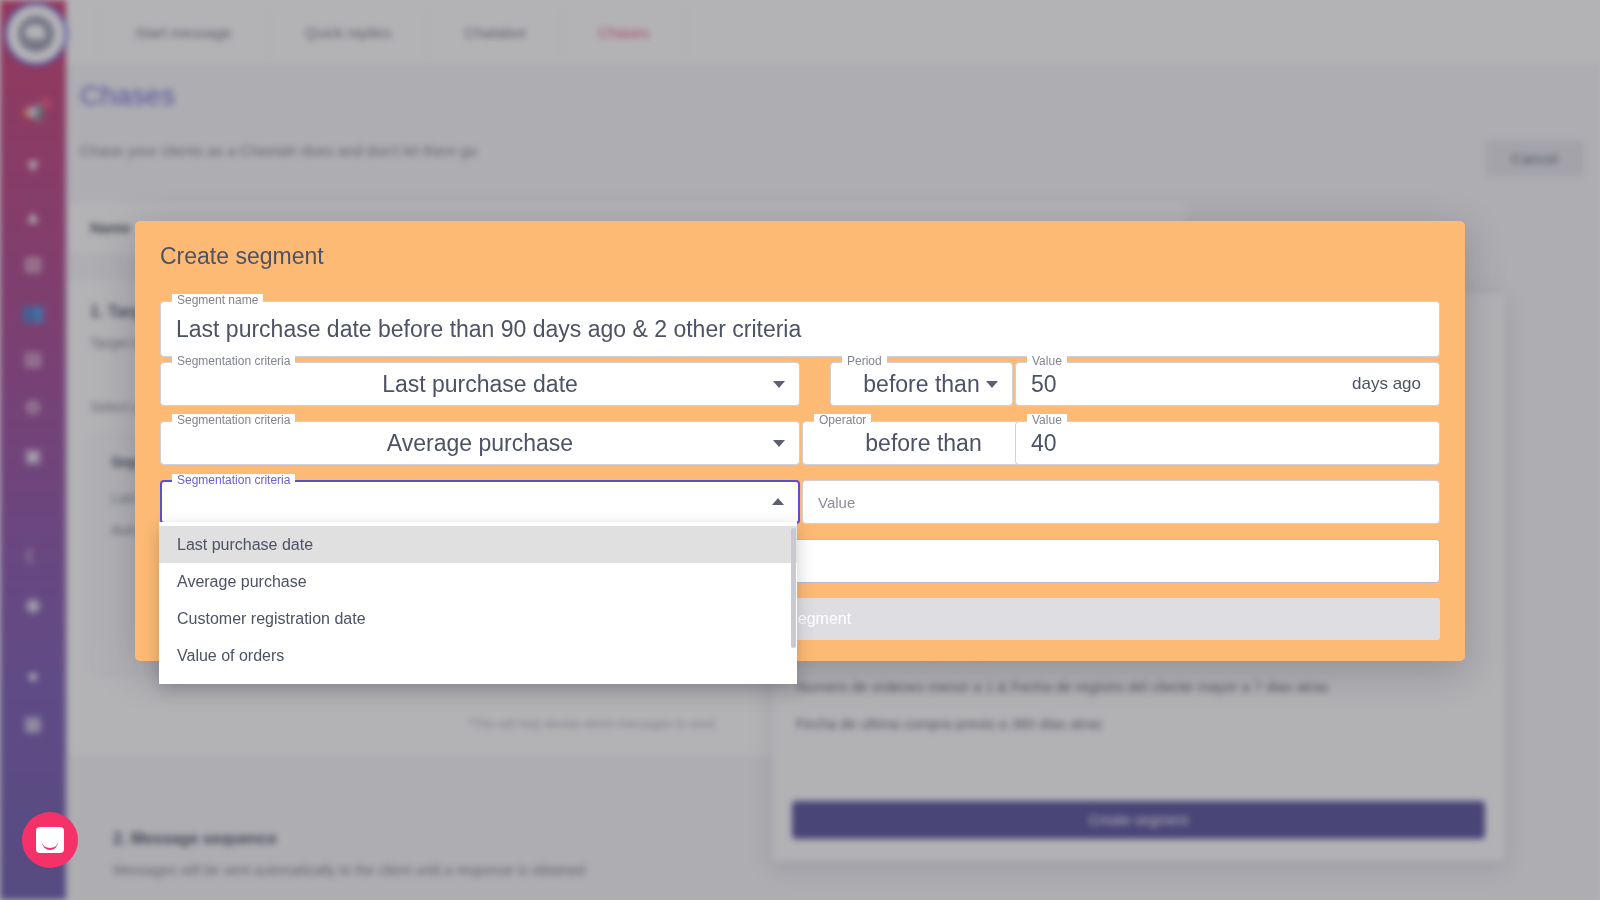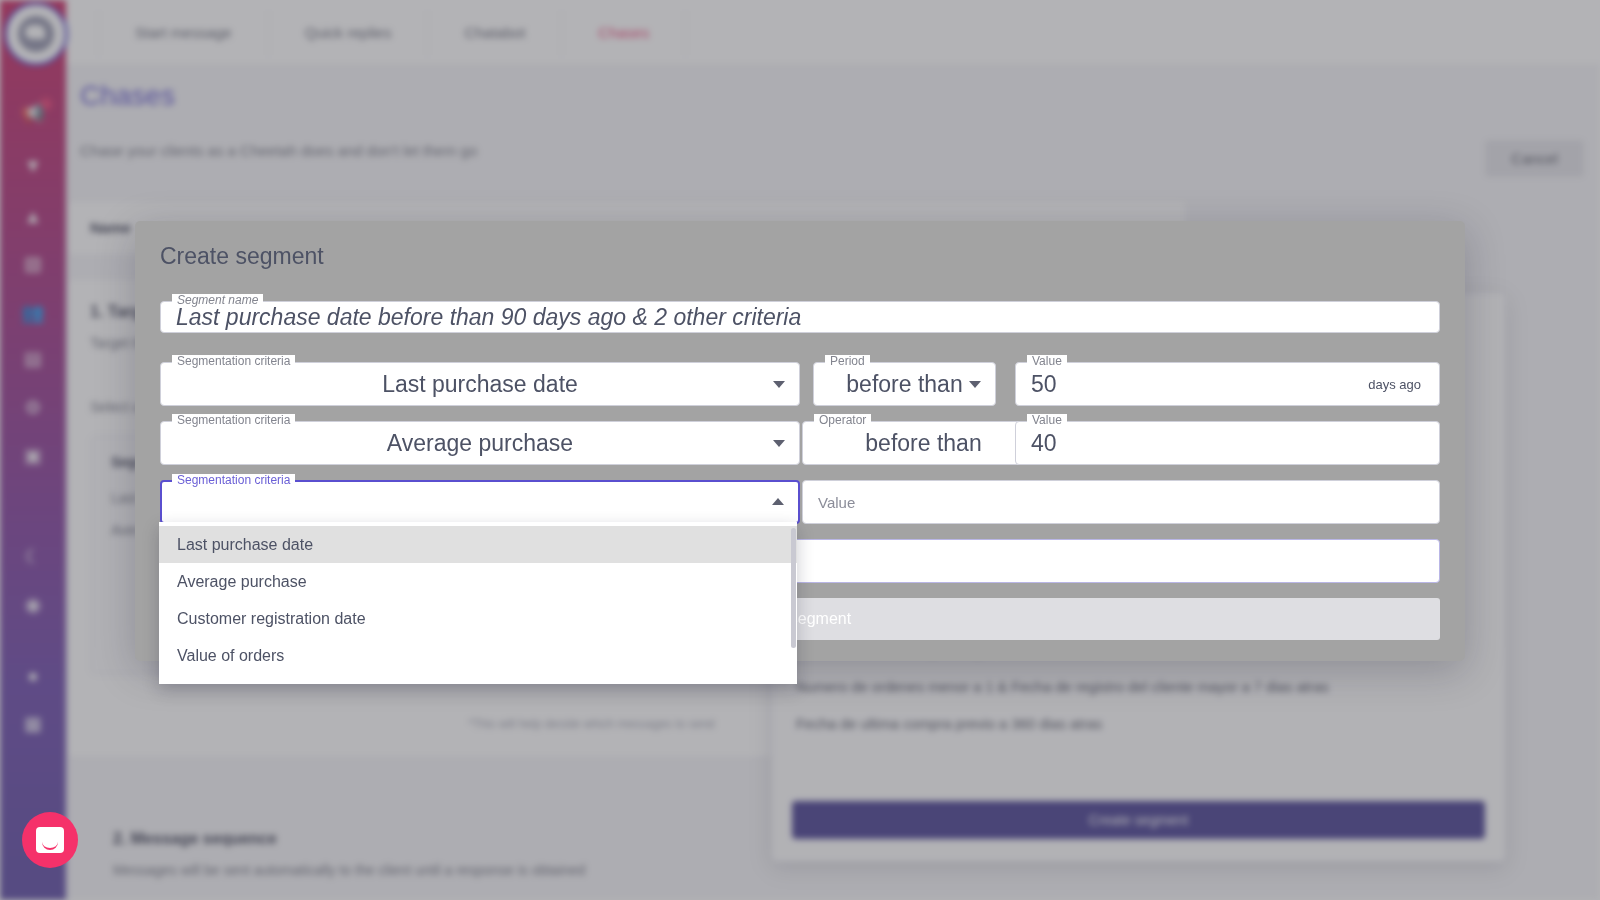--- a/index.html
+++ b/index.html
@@ -126,21 +126,21 @@
   .seg-row { position:absolute; left:24px; font-size:14.5px; color:#4b4d5c; }
   .seg-create-btn {
     position:absolute; left:20px; right:20px; bottom:22px; height:38px;
     background:#3d348b; border-radius:4px; color:#fff; font-size:14px;
     display:flex; align-items:center; justify-content:center;
   }
 
   
   .modal {
     position:absolute; left:135px; top:221px; width:1330px; height:440px;
-    background:#a3a3a3; border-radius:5px;
+    background:#fdba74; border-radius:5px;
     box-shadow:0 10px 40px rgba(20,20,40,.22);
     z-index:20;
   }
   .modal-title {
     position:absolute; left:25px; top:22px;
     font-size:23px; color:#4d5265; font-weight:400;
   }
 
   .field {
     position:absolute; height:44px;
@@ -153,21 +153,21 @@
     background:#ffffff; font-size:12px; color:#83858f; line-height:1;
   }
   .field.focused .legend { color:#6a5fd6; left:10px; }
   .field .val {
     position:absolute; left:15px; top:0; height:100%;
     display:flex; align-items:center; font-size:23px; color:#4d5265;
   }
   .field .val.center { left:0; width:100%; justify-content:center; }
   .field .suffix {
     position:absolute; right:18px; top:0; height:100%;
-    display:flex;align-items:center;font-size:13px;color:#4d5265;
+    display:flex;align-items:center;font-size:17px;color:#4d5265;
   }
   .field .ph {
     position:absolute; left:15px; top:0; height:100%;
     display:flex;align-items:center;font-size:15px;color:#8b8d99;
   }
   .caret {
     position:absolute; right:14px; top:50%; margin-top:-3px;
     width:0;height:0;border-left:6px solid transparent;border-right:6px solid transparent;
     border-top:7px solid #5d6070;
   }
@@ -294,31 +294,31 @@
 
 <div id="dim-layer"></div>
 
 <div class="intercom-launcher">
   <div class="intercom-glyph"></div>
 </div>
 
 <div class="modal">
   <div class="modal-title">Create segment</div>
 
-  <div class="field" style="left:25px; top:80px; width:1280px; height:32px;font-style:italic;">
+  <div class="field" style="left:25px; top:80px; width:1280px; height:56px;">
     <span class="legend">Segment name</span>
     <span class="val">Last purchase date before than 90 days ago &amp; 2 other criteria</span>
   </div>
 
   <div class="field" style="left:25px; top:141px; width:640px;">
     <span class="legend">Segmentation criteria</span>
     <span class="val center">Last purchase date</span>
     <span class="caret"></span>
   </div>
-  <div class="field" style="left:678px; top:141px; width:183px;">
+  <div class="field" style="left:695px; top:141px; width:183px;">
     <span class="legend">Period</span>
     <span class="val center">before than</span>
     <span class="caret"></span>
   </div>
   <div class="field" style="left:880px; top:141px; width:425px;">
     <span class="legend">Value</span>
     <span class="val">50</span>
     <span class="suffix">days ago</span>
   </div>
 

